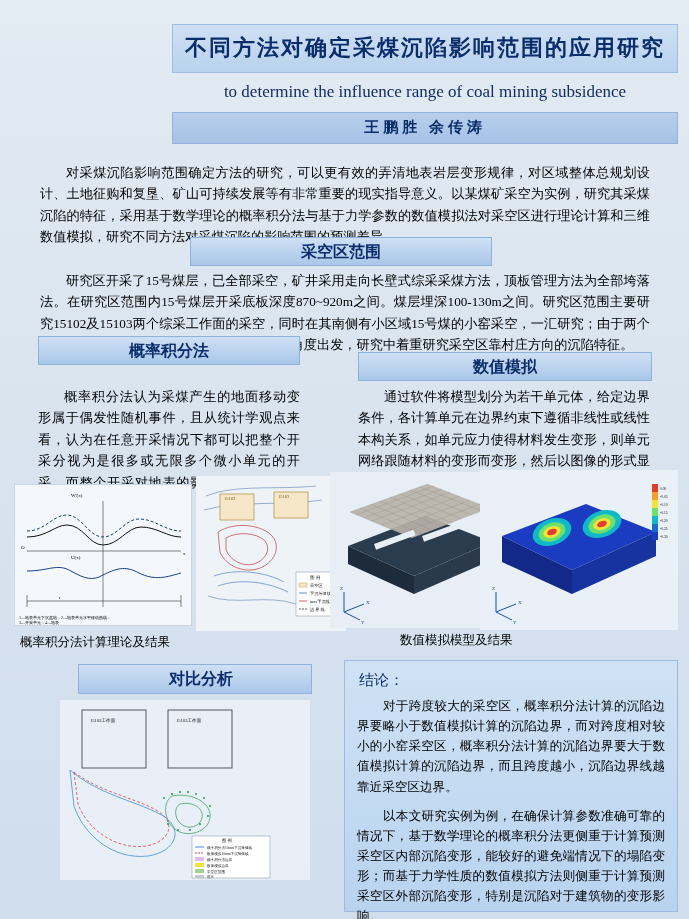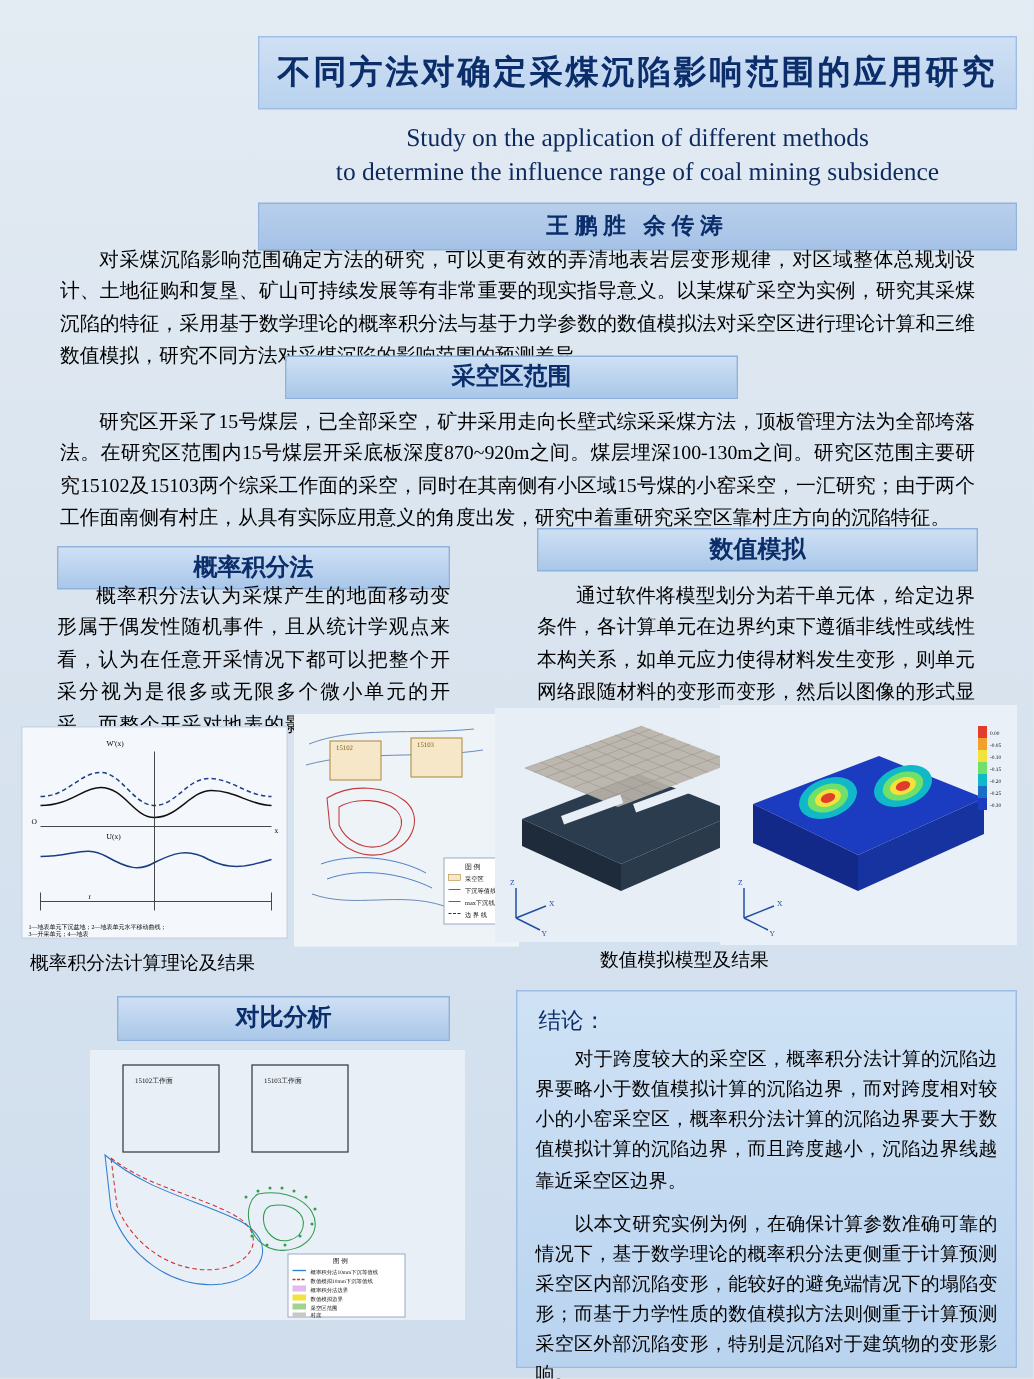--- a/index.html
+++ b/index.html
@@ -48,37 +48,37 @@
 
   .sec-bar{
     background:linear-gradient(180deg,#cfe0f4 0%,#a9c7e9 100%);
     border:1px solid #8fb2dc;
     text-align:center;color:#0b2e6b;font-weight:bold;
     font-family:"Liberation Serif",serif;
   }
   .bar-1{position:absolute;left:190px;top:237px;width:300px;height:27px;line-height:27px;font-size:16px;}
   .overview{position:absolute;left:40px;top:270px;width:610px;}
 
-  .bar-2{position:absolute;left:38px;top:364px;width:260px;height:27px;line-height:27px;font-size:16px;}
+  .bar-2{position:absolute;left:38px;top:336px;width:260px;height:27px;line-height:27px;font-size:16px;}
   .bar-3{position:absolute;left:358px;top:352px;width:292px;height:27px;line-height:27px;font-size:16px;}
   .col-left{position:absolute;left:38px;top:386px;width:262px;}
   .col-right{position:absolute;left:358px;top:386px;width:292px;}
 
   
   .fig-cap{text-align:left;font-size:12.5px;margin-top:4px;color:#000;}
 
   .fig1{position:absolute;left:14px;top:484px;width:176px;height:140px;background:#f4f7fb;border:1px solid #c9d6e5;}
   .fig2{position:absolute;left:196px;top:476px;width:150px;height:155px;background:#eef3f8;}
   .fig3{position:absolute;left:330px;top:472px;width:170px;height:156px;}
   .fig4{position:absolute;left:480px;top:470px;width:198px;height:160px;}
 
   .cap1{position:absolute;left:20px;top:630px;width:320px;}
   .cap2{position:absolute;left:400px;top:628px;width:280px;}
 
-  .bar-4{position:absolute;left:78px;top:664px;width:220px;height:28px;line-height:28px;font-size:16px;}
+  .bar-4{position:absolute;left:78px;top:664px;width:220px;height:28px;line-height:28px;font-size:16px;padding-left:12px;}
   .fig5{position:absolute;left:60px;top:700px;width:250px;height:180px;}
   .cap3{position:absolute;left:60px;top:882px;width:250px;}
 
   .concl{
     position:absolute;left:344px;top:660px;width:334px;height:252px;
     background:linear-gradient(180deg,#cfe2f5 0%,#b9d3ef 100%);
     border:1px solid #9cbce4;
     padding:10px 12px;box-sizing:border-box;
   }
   .concl h4{margin:0 0 6px 2px;font-size:15px;color:#0b2e6b;font-weight:normal;}
@@ -89,21 +89,20 @@
 <body>
 
 <div class="poster">
 
   <div class="header">
 
 
     <div class="title-block">
       <div class="title-cn">不同方法对确定采煤沉陷影响范围的应用研究</div>
       <div class="title-en">
-        <div>Study on the application of different methods</div>
         <div>to determine the influence range of coal mining subsidence</div>
       </div>
       <div class="authors">王鹏胜   余传涛</div>
     </div>
   </div>
 
   <div class="abs para indent">对采煤沉陷影响范围确定方法的研究，可以更有效的弄清地表岩层变形规律，对区域整体总规划设计、土地征购和复垦、矿山可持续发展等有非常重要的现实指导意义。以某煤矿采空为实例，研究其采煤沉陷的特征，采用基于数学理论的概率积分法与基于力学参数的数值模拟法对采空区进行理论计算和三维数值模拟，研究不同方法对采煤沉陷的影响范围的预测差异。</div>
 
   <div class="sec-bar bar-1">采空区范围</div>
   <div class="overview para indent">研究区开采了15号煤层，已全部采空，矿井采用走向长壁式综采采煤方法，顶板管理方法为全部垮落法。在研究区范围内15号煤层开采底板深度870~920m之间。煤层埋深100-130m之间。研究区范围主要研究15102及15103两个综采工作面的采空，同时在其南侧有小区域15号煤的小窑采空，一汇研究；由于两个工作面南侧有村庄，从具有实际应用意义的角度出发，研究中着重研究采空区靠村庄方向的沉陷特征。</div>

